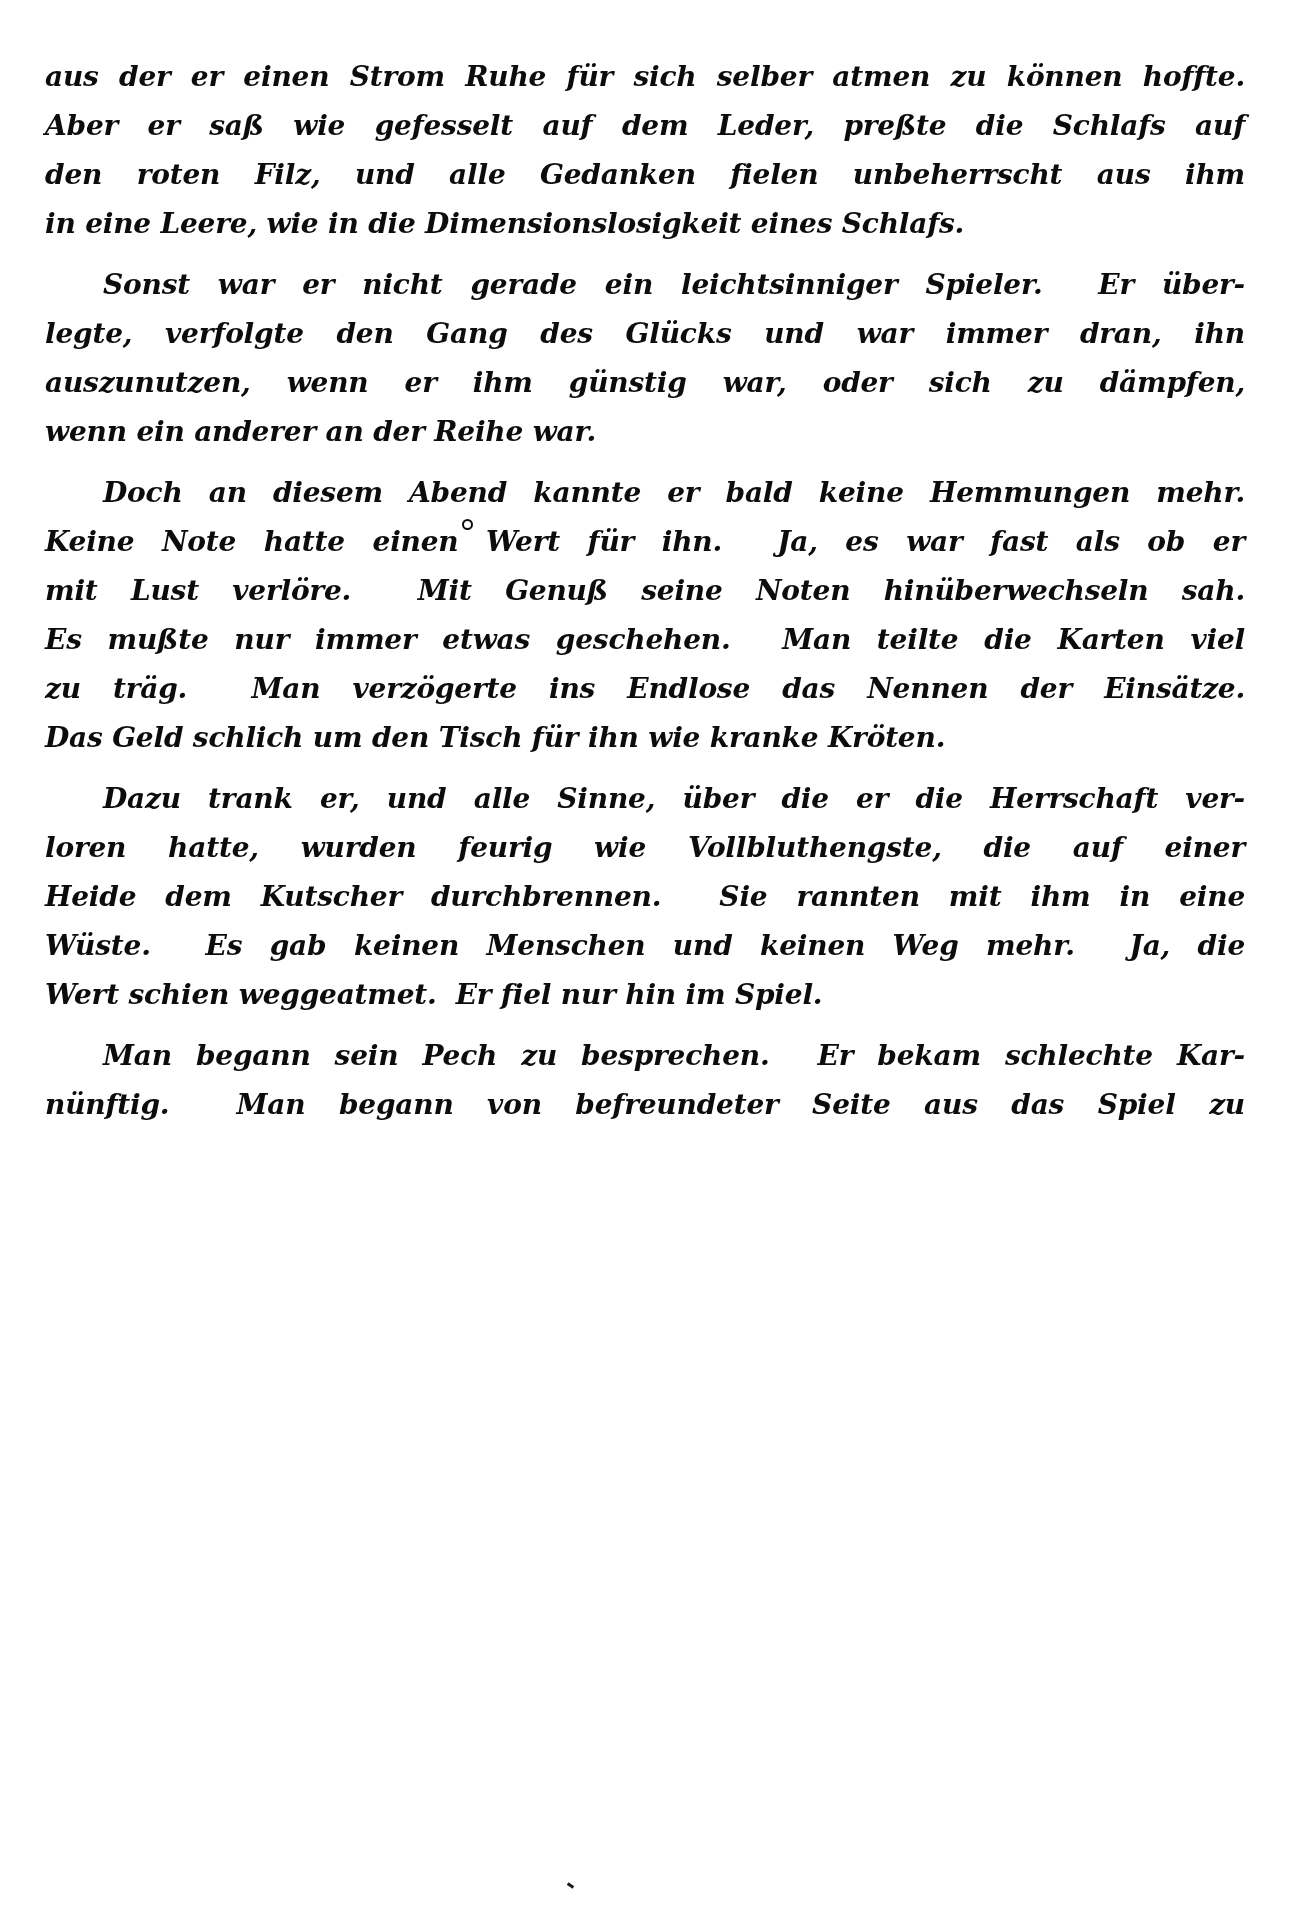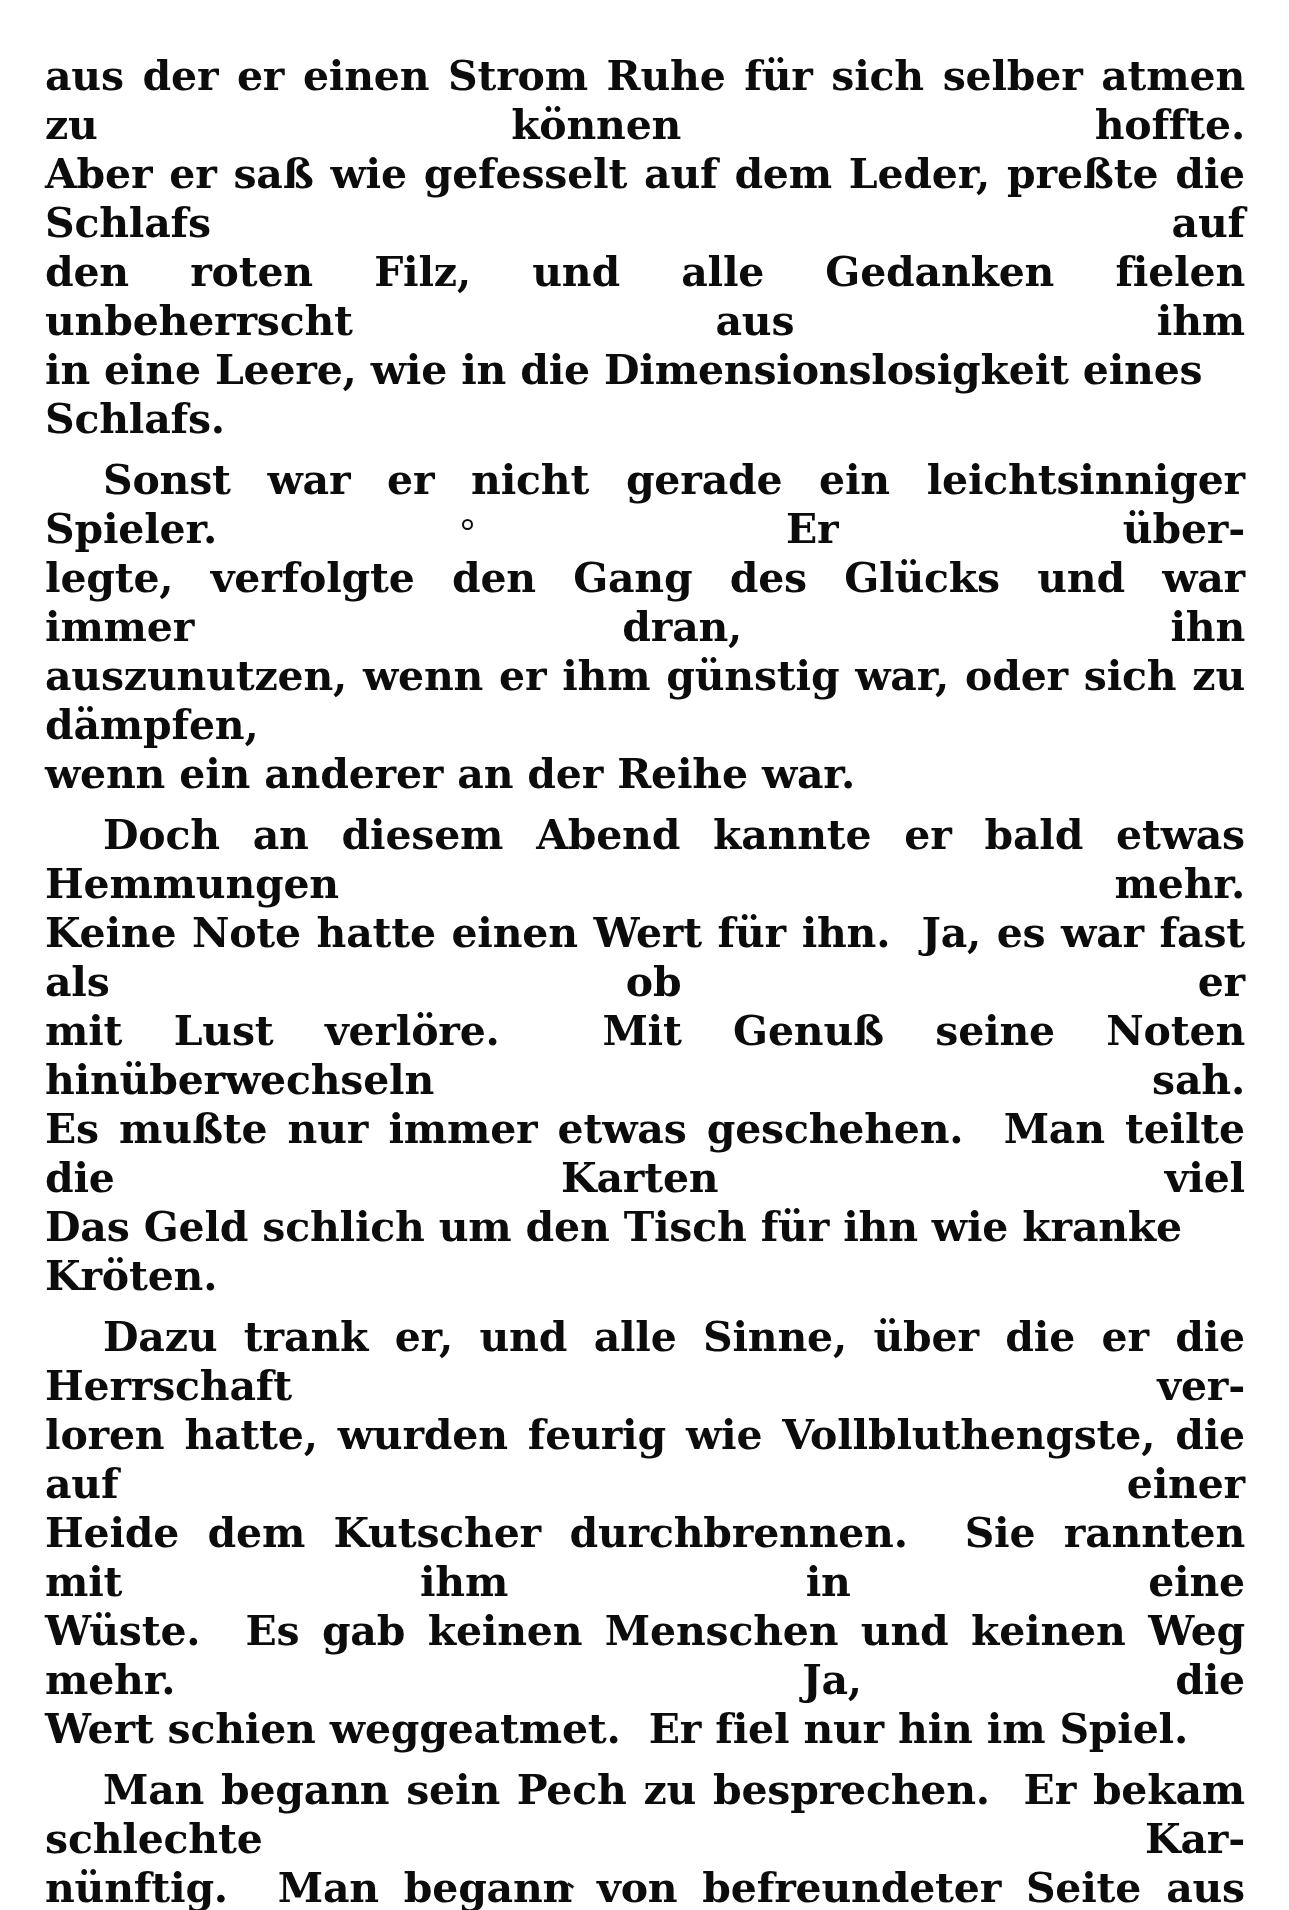--- a/index.html
+++ b/index.html
@@ -12,26 +12,27 @@
     font-family: "DejaVu Serif", serif;
     overflow: hidden;
   }
   .textblock {
     position: absolute;
     left: 45px;
     top: 52px;
     width: 1200px;
   }
   .line {
-    font-size: 41px;
+    font-size: 28px;
     font-weight: 700;
     line-height: 49px;
     letter-spacing: -0.2px;
     white-space: pre-wrap;
     text-align: left;
+    font-style: italic;
   }
   .line.just {
     text-align: justify;
     text-align-last: justify;
   }
   .line.indent { text-indent: 58px; margin-top: 12px; }
   .artifact { position: absolute; }
   .artifact.ring {
     width: 7px; height: 7px;
     border: 2.5px solid #0c0c0c;
@@ -49,24 +50,25 @@
 <div class="page">
   <div class="textblock">
       <div class="line just">aus der er einen Strom Ruhe für sich selber atmen zu können hoffte.</div>
       <div class="line just">Aber er saß wie gefesselt auf dem Leder, preßte die Schlafs auf</div>
       <div class="line just">den roten Filz, und alle Gedanken fielen unbeherrscht aus ihm</div>
       <div class="line">in eine Leere, wie in die Dimensionslosigkeit eines Schlafs.</div>
       <div class="line just indent">Sonst war er nicht gerade ein leichtsinniger Spieler.  Er über-</div>
       <div class="line just">legte, verfolgte den Gang des Glücks und war immer dran, ihn</div>
       <div class="line just">auszunutzen, wenn er ihm günstig war, oder sich zu dämpfen,</div>
       <div class="line">wenn ein anderer an der Reihe war.</div>
-      <div class="line just indent">Doch an diesem Abend kannte er bald etwas Hemmungen mehr.</div>
+      <div class="line just indent">Doch an diesem Abend kannte er bald keine Hemmungen mehr.</div>
       <div class="line just">Keine Note hatte einen Wert für ihn.  Ja, es war fast als ob er</div>
       <div class="line just">mit Lust verlöre.  Mit Genuß seine Noten hinüberwechseln sah.</div>
       <div class="line just">Es mußte nur immer etwas geschehen.  Man teilte die Karten viel</div>
+      <div class="line just">zu träg.  Man verzögerte ins Endlose das Nennen der Einsätze.</div>
       <div class="line">Das Geld schlich um den Tisch für ihn wie kranke Kröten.</div>
       <div class="line just indent">Dazu trank er, und alle Sinne, über die er die Herrschaft ver-</div>
       <div class="line just">loren hatte, wurden feurig wie Vollbluthengste, die auf einer</div>
       <div class="line just">Heide dem Kutscher durchbrennen.  Sie rannten mit ihm in eine</div>
       <div class="line just">Wüste.  Es gab keinen Menschen und keinen Weg mehr.  Ja, die</div>
       <div class="line">Wert schien weggeatmet.  Er fiel nur hin im Spiel.</div>
       <div class="line just indent">Man begann sein Pech zu besprechen.  Er bekam schlechte Kar-</div>
       <div class="line just">nünftig.  Man begann von befreundeter Seite aus das Spiel zu</div>
     </div>
 <span class="artifact ring" style="left: 462px; top: 519px;"></span>

